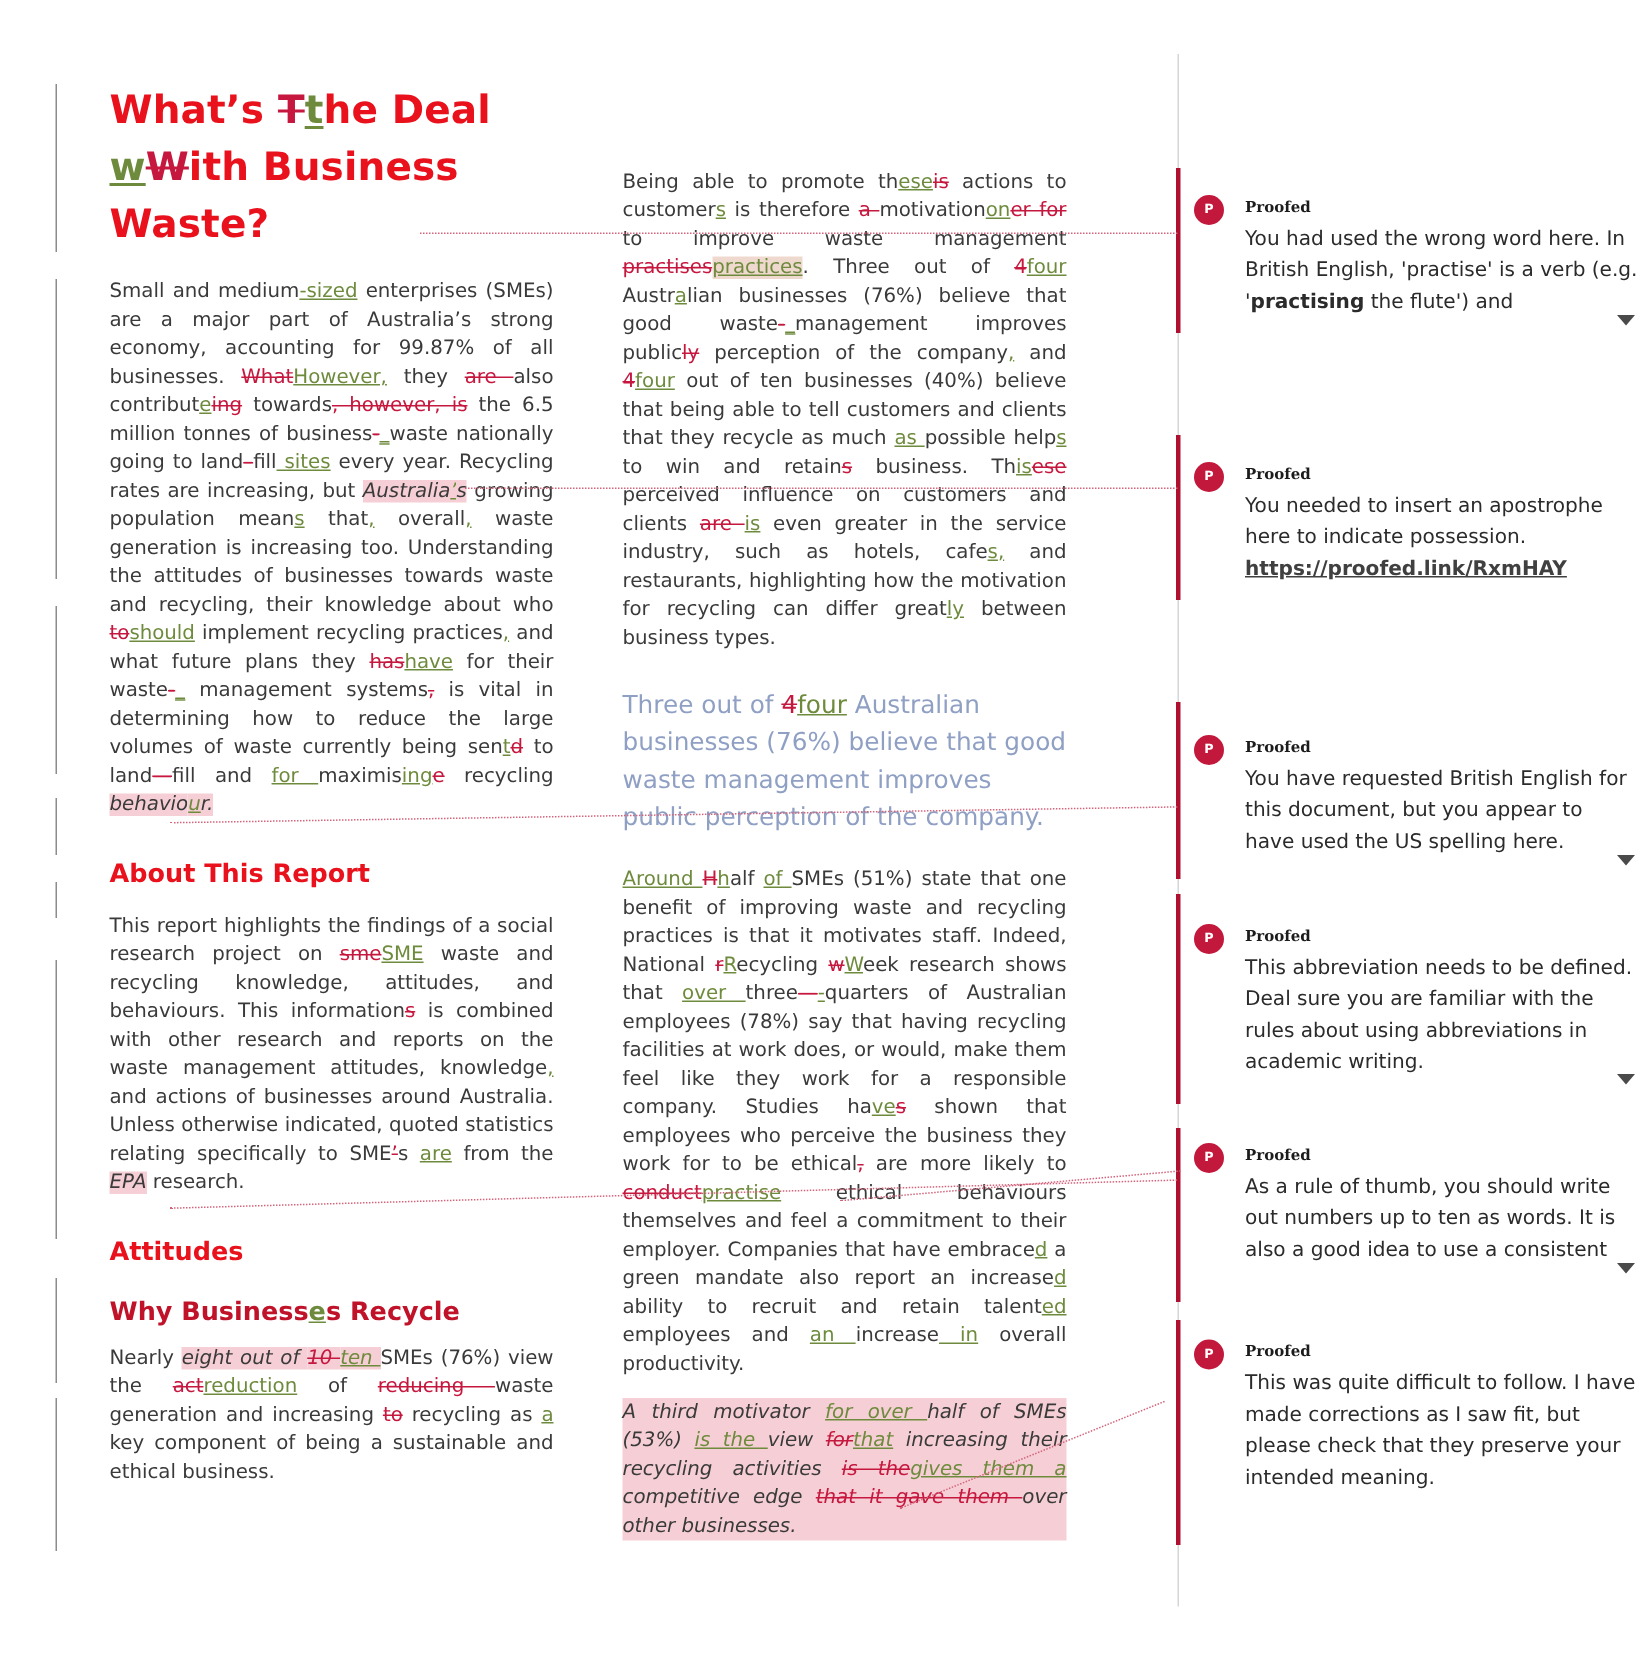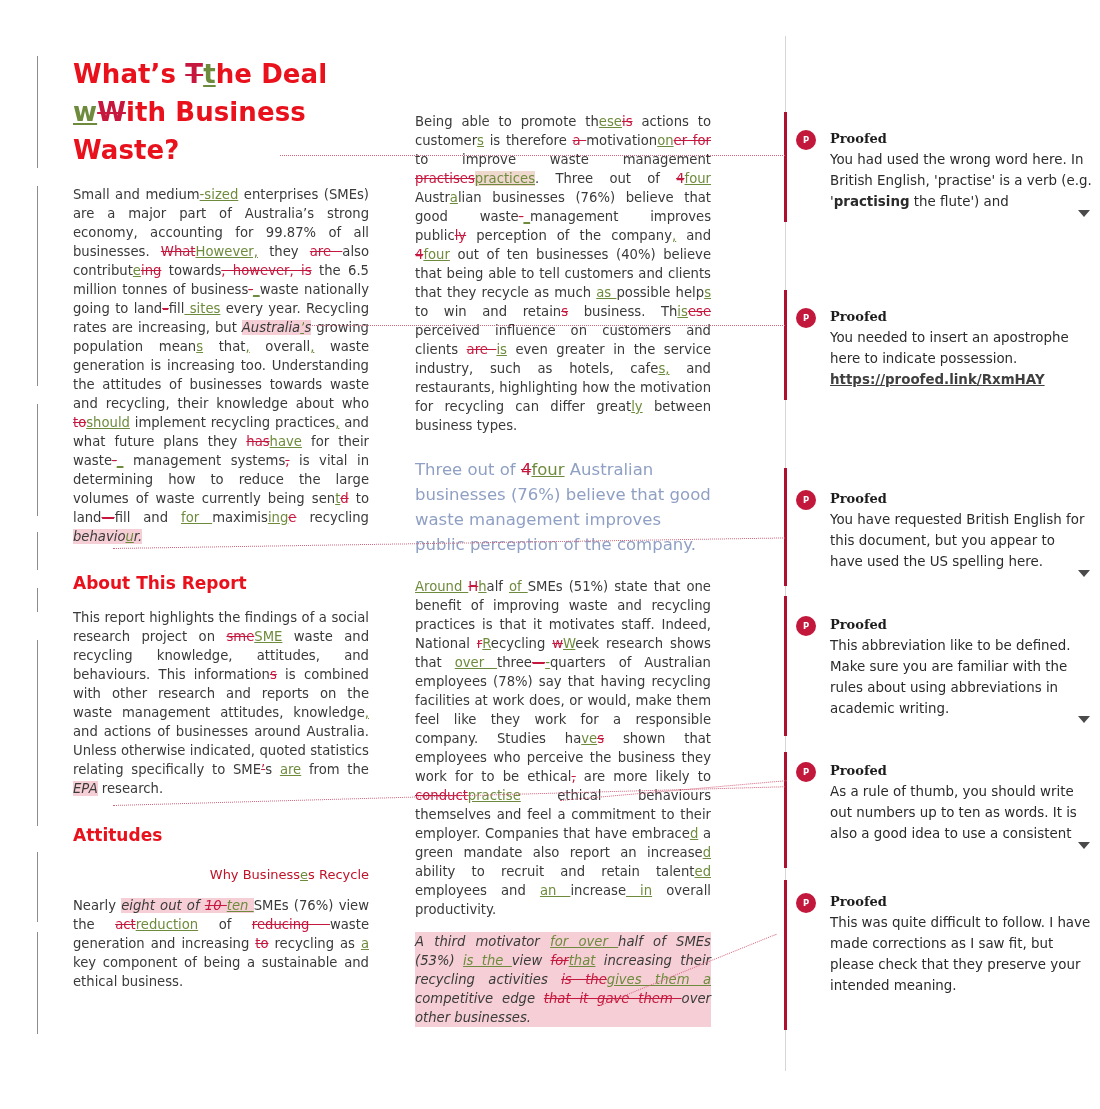--- a/index.html
+++ b/index.html
@@ -21,22 +21,22 @@
   h1.doc-title{
     font-size:26px;line-height:38px;font-weight:bold;color:#e8111c;
     margin:0 0 16px 0;text-align:left;letter-spacing:.1px;
     font-family:"DejaVu Sans","Liberation Sans",sans-serif;
   }
   h2.heading{
     font-size:17px;font-weight:bold;color:#e8111c;margin:26px 0 14px 0;
     text-align:left;line-height:22px;
   }
   h3.subheading{
-    font-size:13px;font-weight:normal;color:#c0132a;margin:20px 0 12px 0;
-    text-align:right;line-height:18px;
+    font-size:17px;font-weight:bold;color:#c0132a;margin:20px 0 12px 0;
+    text-align:left;line-height:18px;
   }
   p.body{margin:0 0 13px 0;}
 
   
   .del{color:#c6173e;text-decoration:line-through;}
   .ins{color:#6e8b3d;text-decoration:underline;}
   .hl{background:#f6cfd6;font-style:italic;}
   .hl2{background:#efd9cf;}
   .blue-quote{
     color:#8fa0c4;font-size:16.5px;line-height:25px;text-align:left;
@@ -55,21 +55,21 @@
   .comment{position:absolute;left:0;width:296px;}
   .avatar{
     position:absolute;left:0;top:0;width:20px;height:20px;border-radius:50%;
     background:#c2183c;color:#fff;font-size:8.5px;font-weight:bold;
     display:flex;align-items:center;justify-content:center;
     font-family:"DejaVu Sans","Liberation Sans",sans-serif;
   }
   .c-body{margin-left:34px;position:relative;}
   .c-author{
     font-family:"DejaVu Serif","Liberation Serif",serif;
-    font-weight:bold;font-size:13px;color:#1c1c1c;margin-bottom:2px;line-height:17px;
+    font-weight:bold;font-size:10px;color:#1c1c1c;margin-bottom:2px;line-height:17px;
   }
   .c-text{font-size:13.4px;line-height:21px;color:#2b2b2b;}
   .c-text b{font-weight:bold;}
   .c-link{color:#404040;text-decoration:underline;font-weight:bold;display:block;}
   .caret{
     position:absolute;right:2px;width:0;height:0;
     border-left:6px solid transparent;border-right:6px solid transparent;
     border-top:7px solid #4a4a4a;
   }
 </style>
@@ -145,21 +145,21 @@
         <div class="c-body">
           <div class="c-author">Proofed</div>
           <div class="c-text">You have requested British English for this document, but you appear to have used the US spelling here.</div>
           <div class="caret" style="top: 80px;"></div>
         </div>
       </div>
       <div class="comment" style="top: 486px;">
         <div class="avatar">P</div>
         <div class="c-body">
           <div class="c-author">Proofed</div>
-          <div class="c-text">This abbreviation like to be defined. Make sure you are familiar with the rules about using abbreviations in academic writing.</div>
+          <div class="c-text">This abbreviation needs to be defined. Deal sure you are familiar with the rules about using abbreviations in academic writing.</div>
           <div class="caret" style="top: 100px;"></div>
         </div>
       </div>
       <div class="comment" style="top: 632px;">
         <div class="avatar">P</div>
         <div class="c-body">
           <div class="c-author">Proofed</div>
           <div class="c-text">As a rule of thumb, you should write out numbers up to ten as words. It is also a good idea to use a consistent</div>
           <div class="caret" style="top: 80px;"></div>
         </div>

